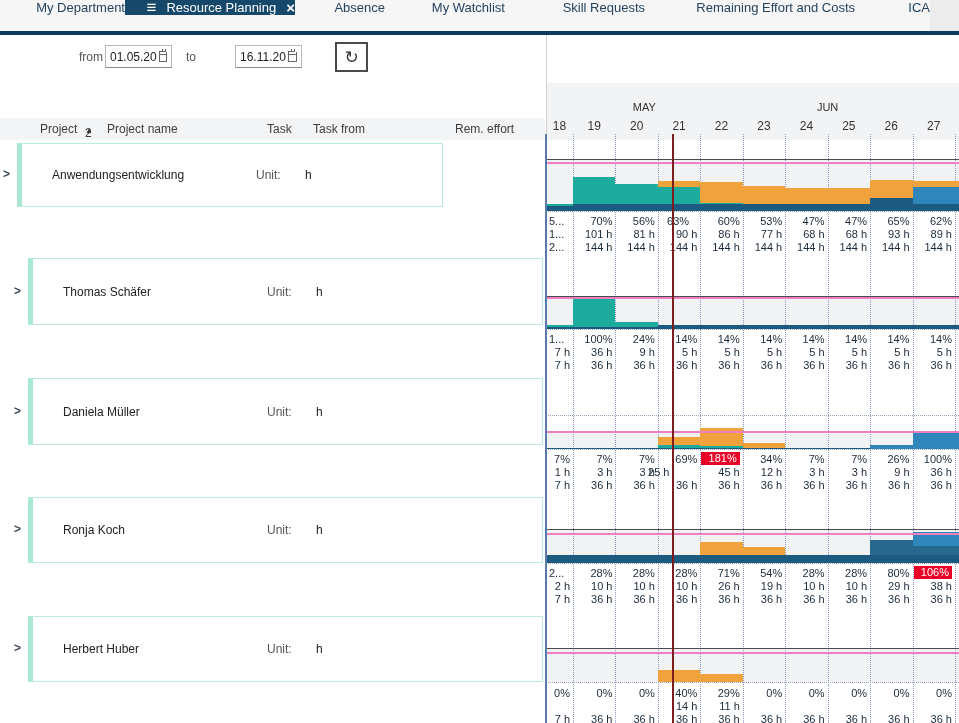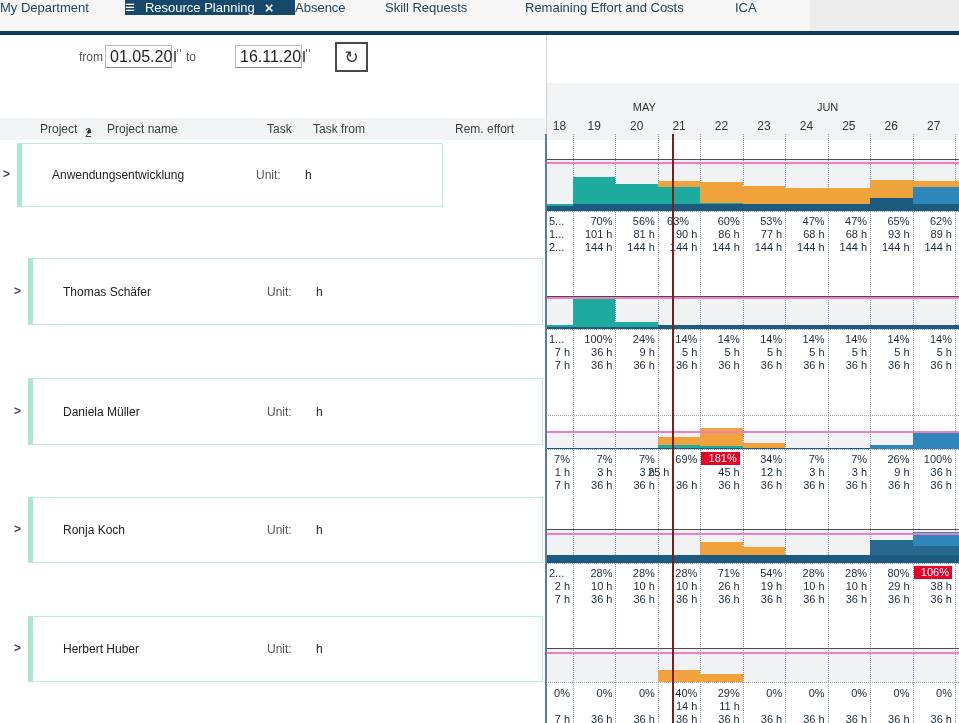--- a/index.html
+++ b/index.html
@@ -2,30 +2,30 @@
 <html><head>
 <meta charset="utf-8">
 <style>
   *{box-sizing:border-box;margin:0;padding:0;}
   html,body{background:#fff;}
   body{font-family:"Liberation Sans",sans-serif;color:#222;}
   #app{position:relative;width:959px;height:723px;overflow:hidden;background:#fff;}
 
   
   #tabbar{position:absolute;left:0;top:0;width:959px;height:31px;display:flex;background:#f6f6f6;}
-  .tab{height:15px;display:flex;align-items:center;justify-content:flex-start;font-size:13px;color:#24435f;cursor:default;gap:10px;white-space:nowrap;}
+  .tab{height:15px;display:flex;align-items:center;justify-content:flex-end;font-size:13px;color:#24435f;cursor:default;gap:10px;white-space:nowrap;}
   .tab.active{background:#16486c;color:#fff;}
   .tab .burger{font-size:17px;line-height:1;}
   .tab .closex{font-size:15px;font-weight:bold;line-height:1;}
   #tabline{position:absolute;left:0;top:31px;width:959px;height:4px;background:#0f3a5c;}
 
   
   .lbl{position:absolute;font-size:12px;color:#555;}
   .datebox{position:absolute;width:67px;height:23px;border:1px solid #b9b9b9;border-bottom:1px solid #8a8a8a;background:#fff;display:flex;align-items:center;padding:0 4px;}
-  .datebox .dval{font-size:16px;color:#222;flex:1;}
+  .datebox .dval{font-size:12px;color:#222;flex:1;}
   .calicon{position:relative;width:11px;height:11px;border:1px solid #666;margin-left:2px;}
   .calicon:before{content:"";position:absolute;left:0;right:0;top:2px;border-top:1px solid #666;}
   .calicon:after{content:"";position:absolute;top:-3px;left:2px;width:2px;height:3px;border-left:1px solid #666;border-right:1px solid #666;margin-right:0;box-shadow:4px 0 0 -0px #fff;}
   #refreshbtn{position:absolute;left:335px;top:42px;width:33px;height:30px;border:2px solid #4a4a4a;background:#fff;display:flex;align-items:center;justify-content:center;font-size:17px;color:#333;cursor:pointer;}
 
   
   #thead{position:absolute;left:0;top:118px;width:545px;height:22px;background:#f3f4f5;font-size:12px;color:#3d3d3d;}
   #thead span{position:absolute;top:4px;}
   .sorttri{font-size:8px;color:#333;}
 
@@ -61,20 +61,23 @@
       <div class="tab" style="width: 125px;">
         <span>My Department</span>
       </div>
       <div class="tab active" style="width: 170px;">
         <span class="burger">≡</span>
         <span>Resource Planning</span>
         <span class="closex">×</span>
       </div>
       <div class="tab" style="width: 90px;">
         <span>Absence</span>
+      </div>
+      <div class="tab" style="width: 120px;">
+        <span>My Watchlist</span>
       </div>
       <div class="tab" style="width: 140px;">
         <span>Skill Requests</span>
       </div>
       <div class="tab" style="width: 210px;">
         <span>Remaining Effort and Costs</span>
       </div>
       <div class="tab" style="width: 75px;">
         <span>ICA</span>
       </div>

